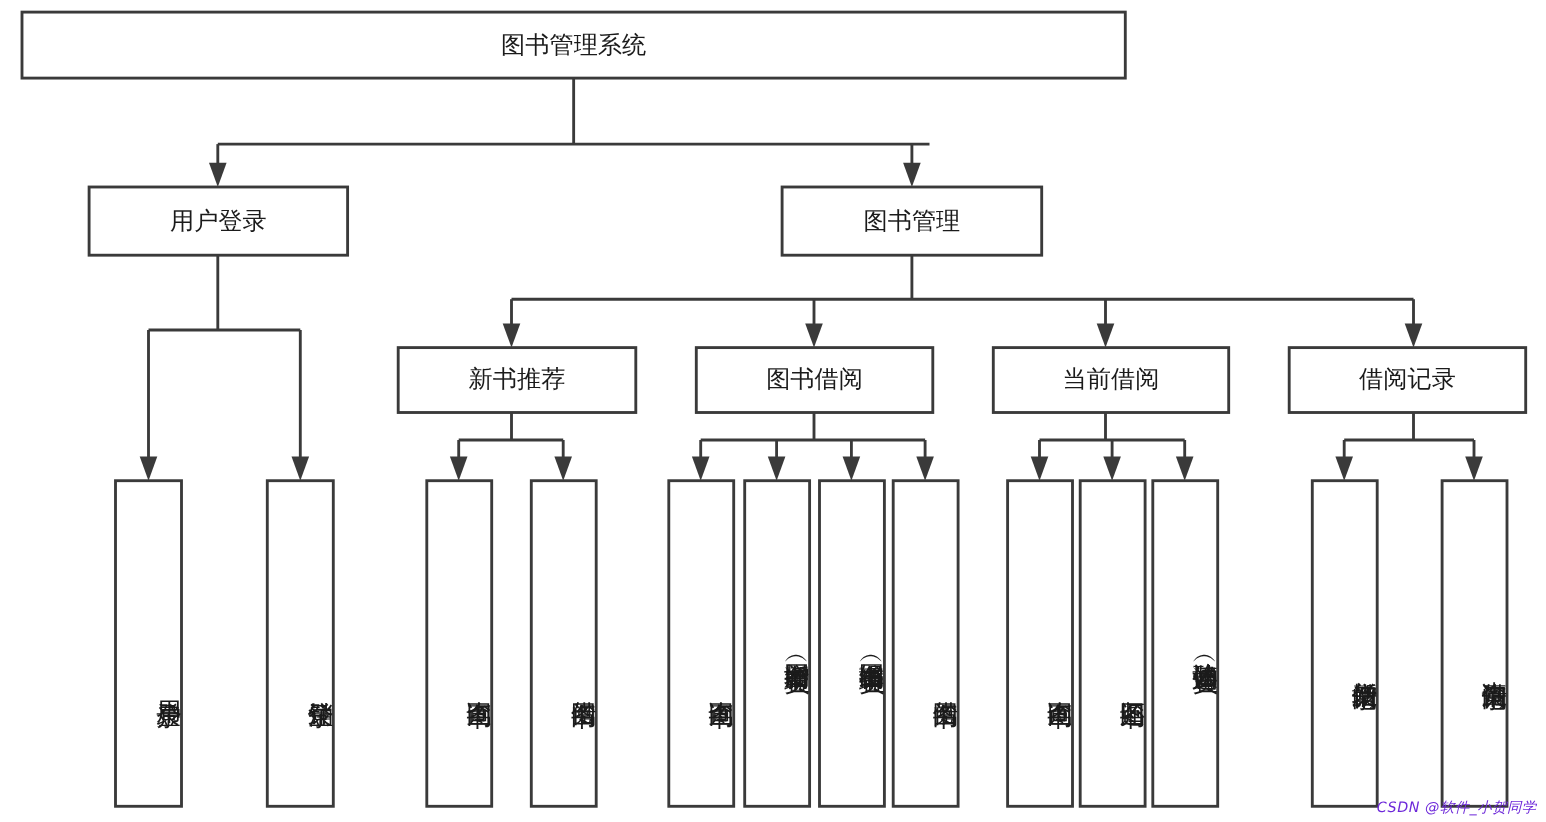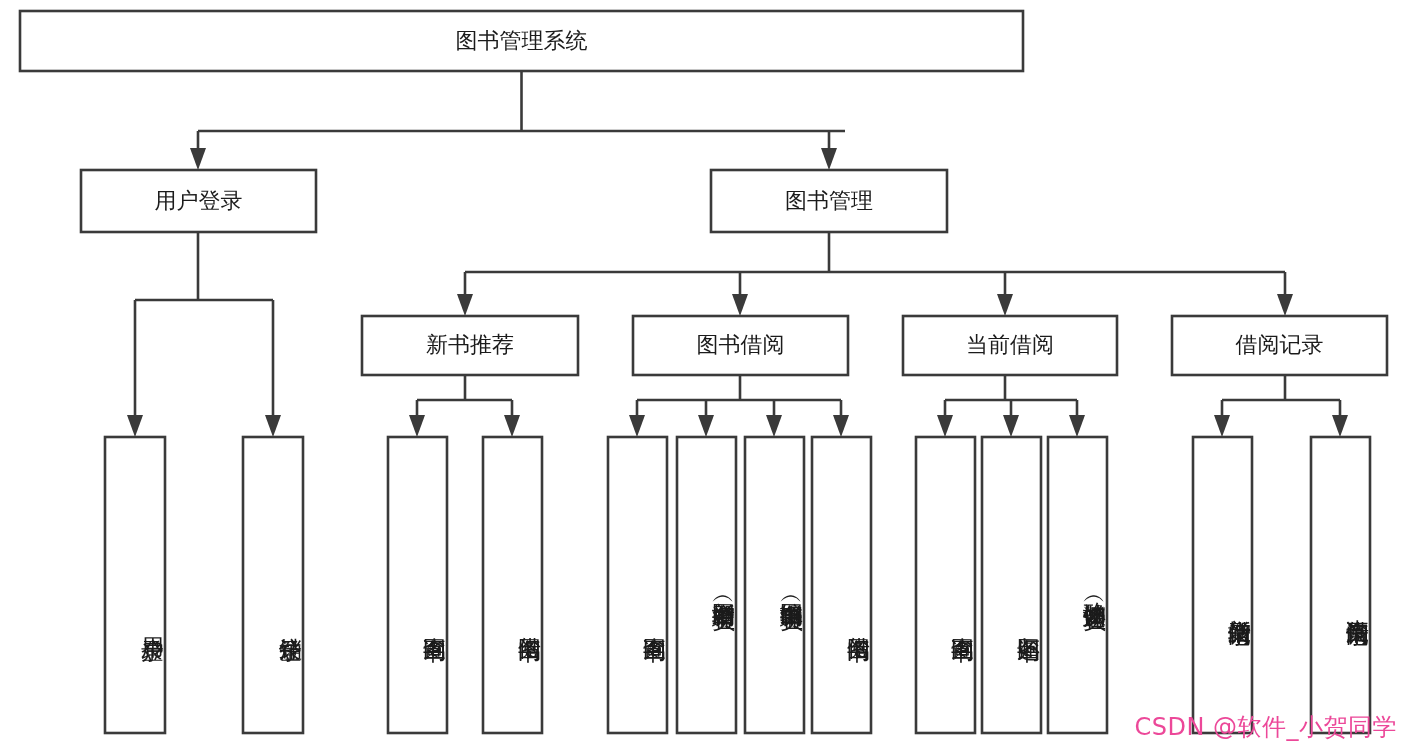--- a/index.html
+++ b/index.html
@@ -60,24 +60,25 @@
     letter-spacing: 1px;
     white-space: nowrap;
     pointer-events: none;
     text-align: center;
   }
   .watermark {
     position: absolute;
     right: 8px;
     bottom: 4px;
     font-family: "DejaVu Sans", "Liberation Sans", sans-serif;
-    font-size: 24px;
-    color: #ec4899;
+    font-size: 13px;
+    color: #6d28d9;
     letter-spacing: 0.5px;
     white-space: nowrap;
+    font-style: italic;
   }
 </style>
 </head>
 <body>
 
 <div id="diagram-root">
 
   <svg class="diagram" viewBox="0 0 1405 747" xmlns="http://www.w3.org/2000/svg">
 
     <g>

